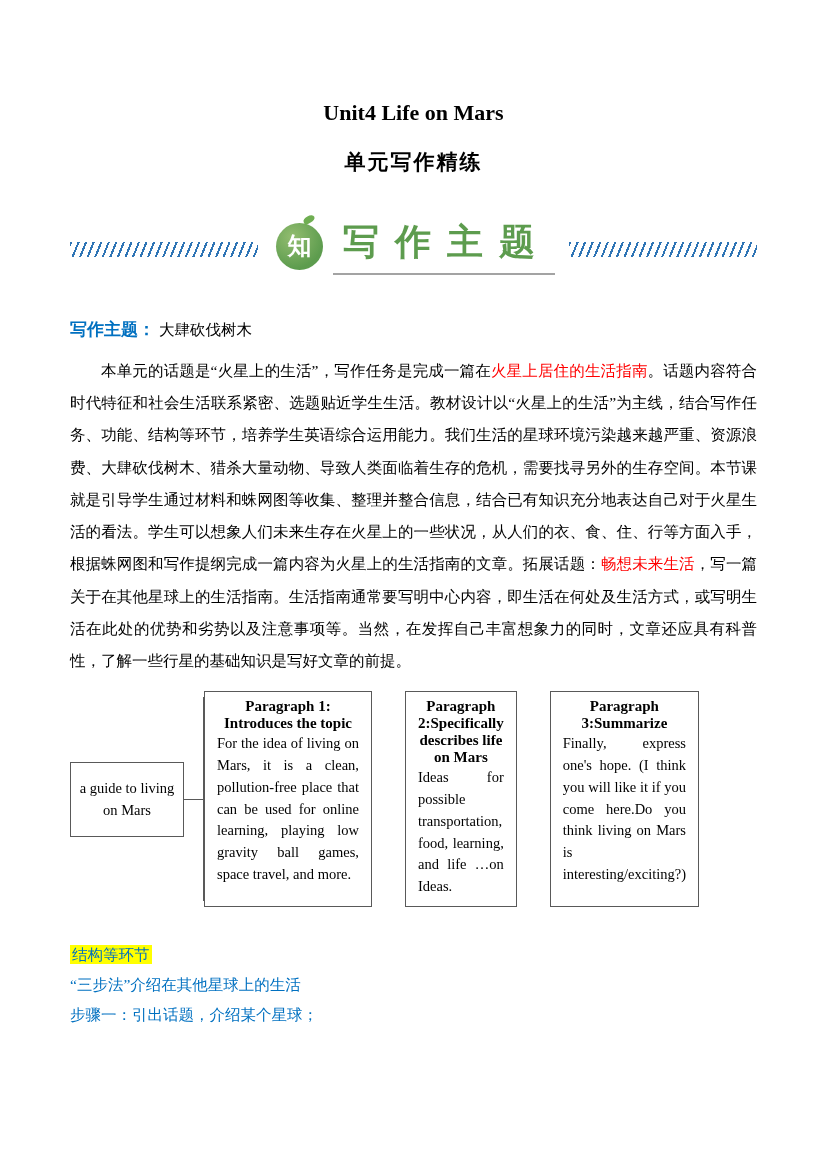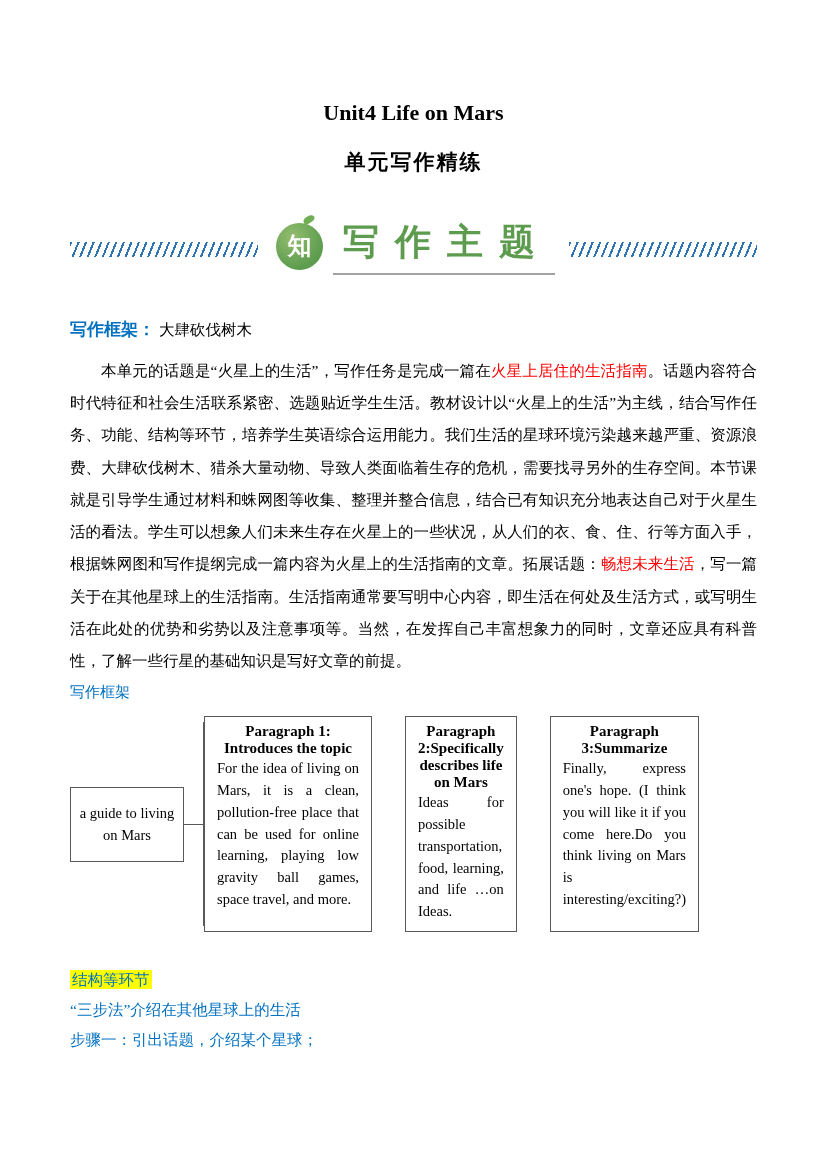--- a/index.html
+++ b/index.html
@@ -202,26 +202,25 @@
       <span>知</span>
       <i class="leaf"></i>
     </div>
     <div class="banner-title-wrap">
       <span class="banner-title">写作主题</span>
     </div>
     <div class="hatch right"></div>
   </div>
 
   <p class="topic-line">
-    <span class="topic-label">写作框架：</span><span class="topic-value">大肆砍伐树木</span>
+    <span class="topic-label">写作主题：</span><span class="topic-value">大肆砍伐树木</span>
   </p>
 
   <p class="intro"><span>本单元的话题是“火星上的生活”，写作任务是完成一篇在</span><span style="color: rgb(255, 0, 0);">火星上居住的生活指南</span><span>。话题内容符合时代特征和社会生活联系紧密、选题贴近学生生活。教材设计以“火星上的生活”为主线，结合写作任务、功能、结构等环节，培养学生英语综合运用能力。我们生活的星球环境污染越来越严重、资源浪费、大肆砍伐树木、猎杀大量动物、导致人类面临着生存的危机，需要找寻另外的生存空间。本节课就是引导学生通过材料和蛛网图等收集、整理并整合信息，结合已有知识充分地表达自己对于火星生活的看法。学生可以想象人们未来生存在火星上的一些状况，从人们的衣、食、住、行等方面入手，根据蛛网图和写作提纲完成一篇内容为火星上的生活指南的文章。拓展话题：</span><span style="color: rgb(255, 0, 0);">畅想未来生活</span><span>，写一篇关于在其他星球上的生活指南。生活指南通常要写明中心内容，即生活在何处及生活方式，或写明生活在此处的优势和劣势以及注意事项等。当然，在发挥自己丰富想象力的同时，文章还应具有科普性，了解一些行星的基础知识是写好文章的前提。</span></p>
 
-  <p class="framework-label">写作框架</p>
 
   <div class="diagram">
     <div class="left-box">a guide to living on Mars</div>
     <div class="connector"></div>
     <div class="boxes">
       <div class="pbox">
         <div class="pbox-title">Paragraph 1: Introduces the topic</div>
         <div class="pbox-body">For the idea of living on Mars, it is a clean, pollution-free place that can be used for online learning, playing low gravity ball games, space travel, and more.</div>
       </div>
       <div class="pbox">

